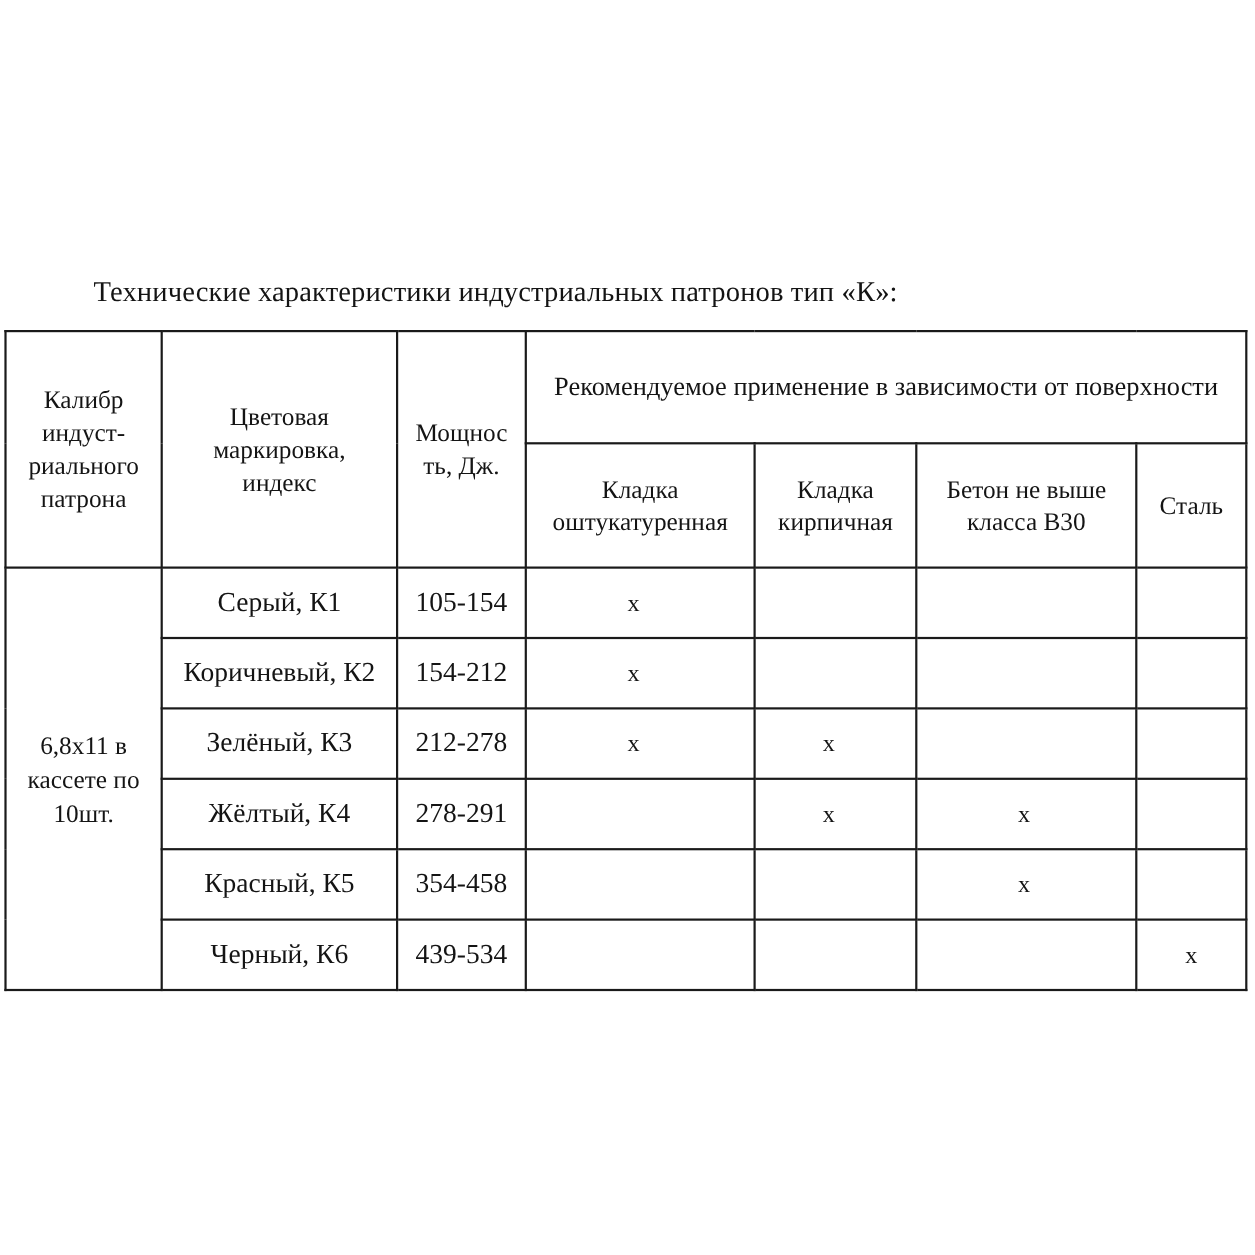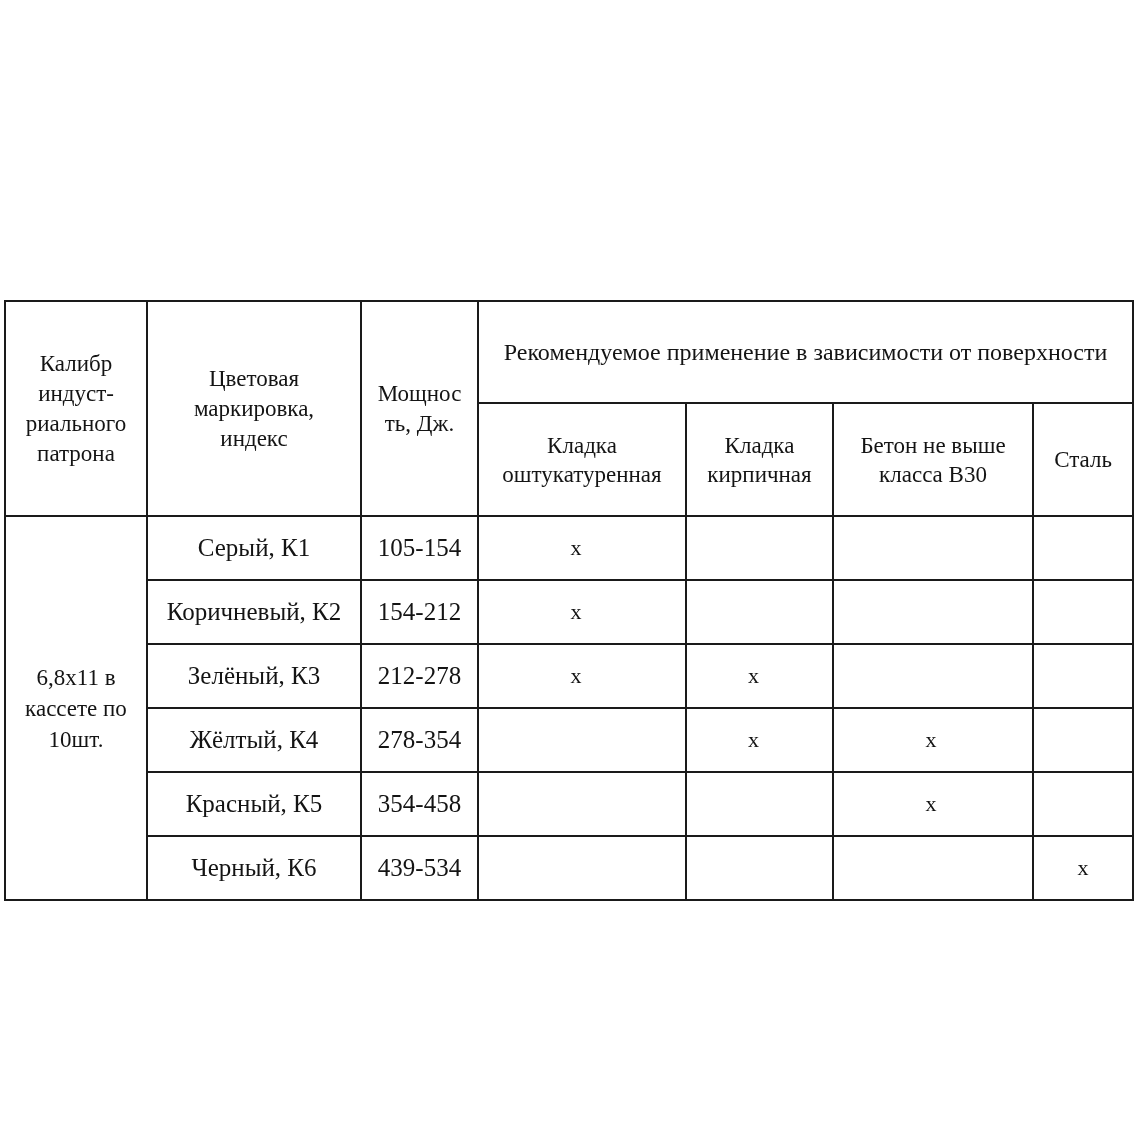--- a/index.html
+++ b/index.html
@@ -94,20 +94,21 @@
   td.c-mark.col-brick   .xm{transform:translateX(-6px);}
   td.c-mark.col-concrete .xm{transform:translateX(-2px);}
   td.c-mark.col-steel   .xm{transform:translateX(0px);}
   .xm:empty{visibility:hidden;}
 </style>
 </head>
 <body>
 
 <div id="page">
 
+  <div class="caption">Технические характеристики индустриальных патронов тип «К»:</div>
 
   <div class="tbl-wrap">
     <table class="spec">
       <colgroup>
         <col style="width:142px">
         <col style="width:214px">
         <col style="width:117px">
         <col style="width:208px">
         <col style="width:147px">
         <col style="width:200px">
@@ -199,21 +200,21 @@
             </td>
           <td class="c-mark col-concrete">
               <span class="xm"></span>
             </td>
           <td class="c-mark col-steel">
               <span class="xm"></span>
             </td>
         </tr>
         <tr>
           <td class="c-color">Жёлтый, К4</td>
-          <td class="c-power">278-354</td>
+          <td class="c-power">278-291</td>
           <td class="c-mark col-plaster">
               <span class="xm"></span>
             </td>
           <td class="c-mark col-brick">
               <span class="xm">х</span>
             </td>
           <td class="c-mark col-concrete">
               <span class="xm">х</span>
             </td>
           <td class="c-mark col-steel">

